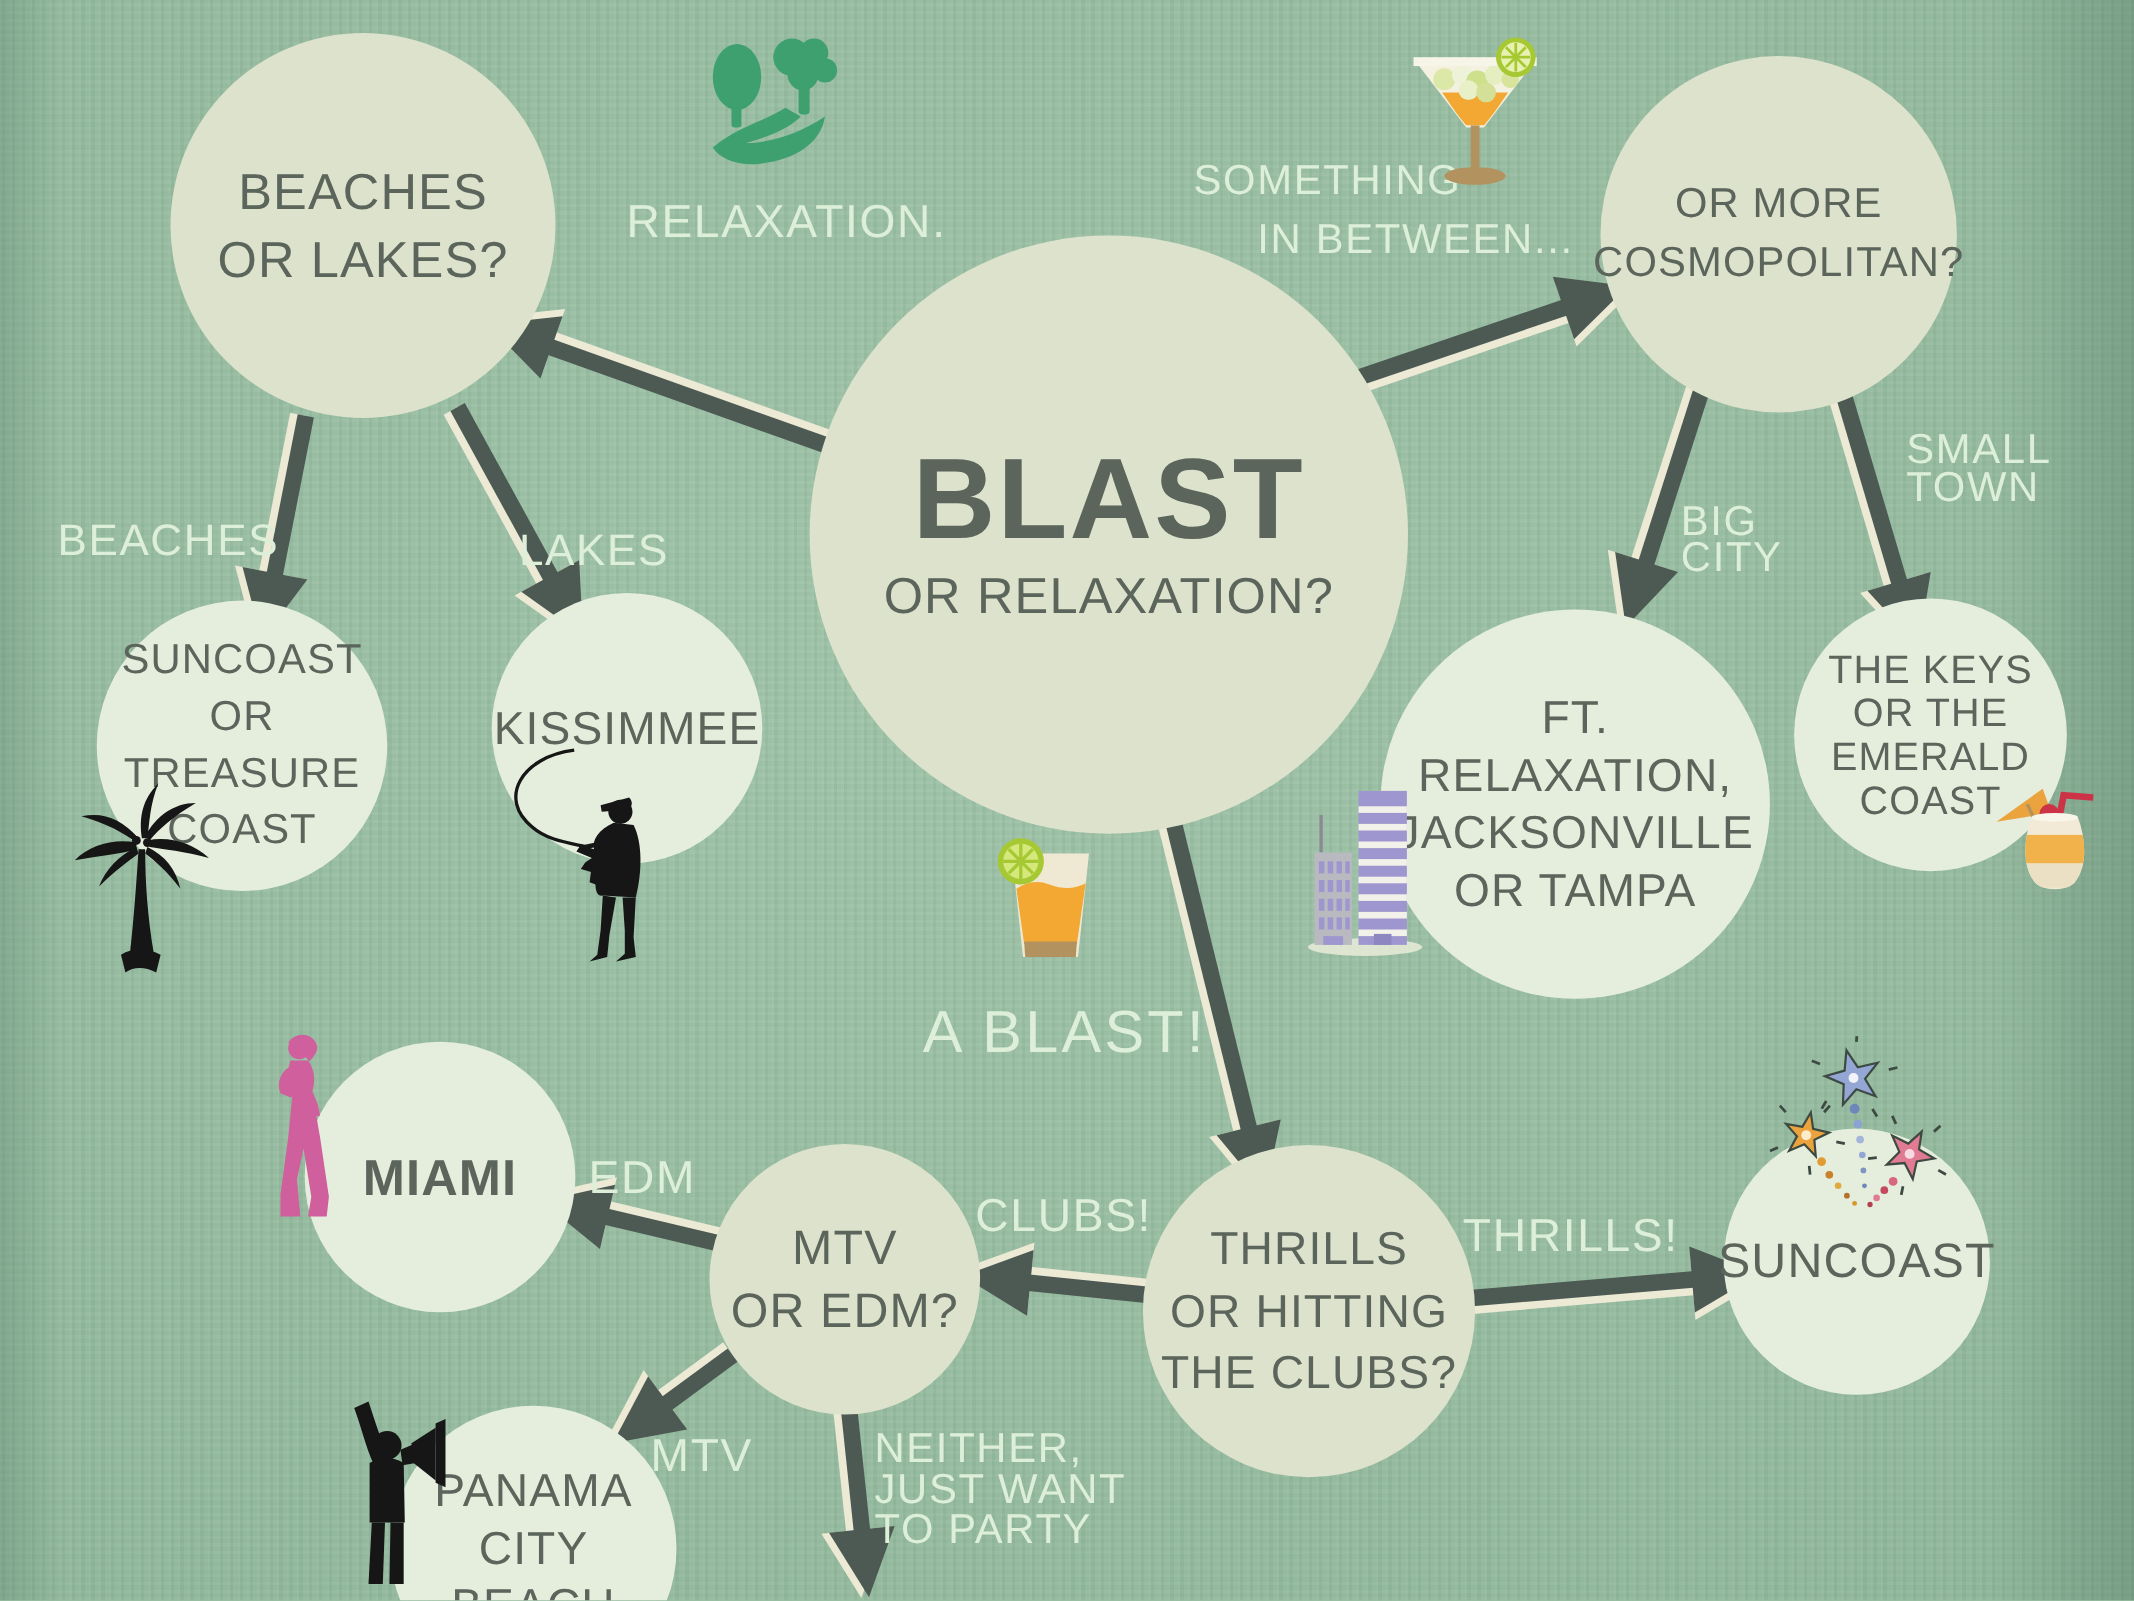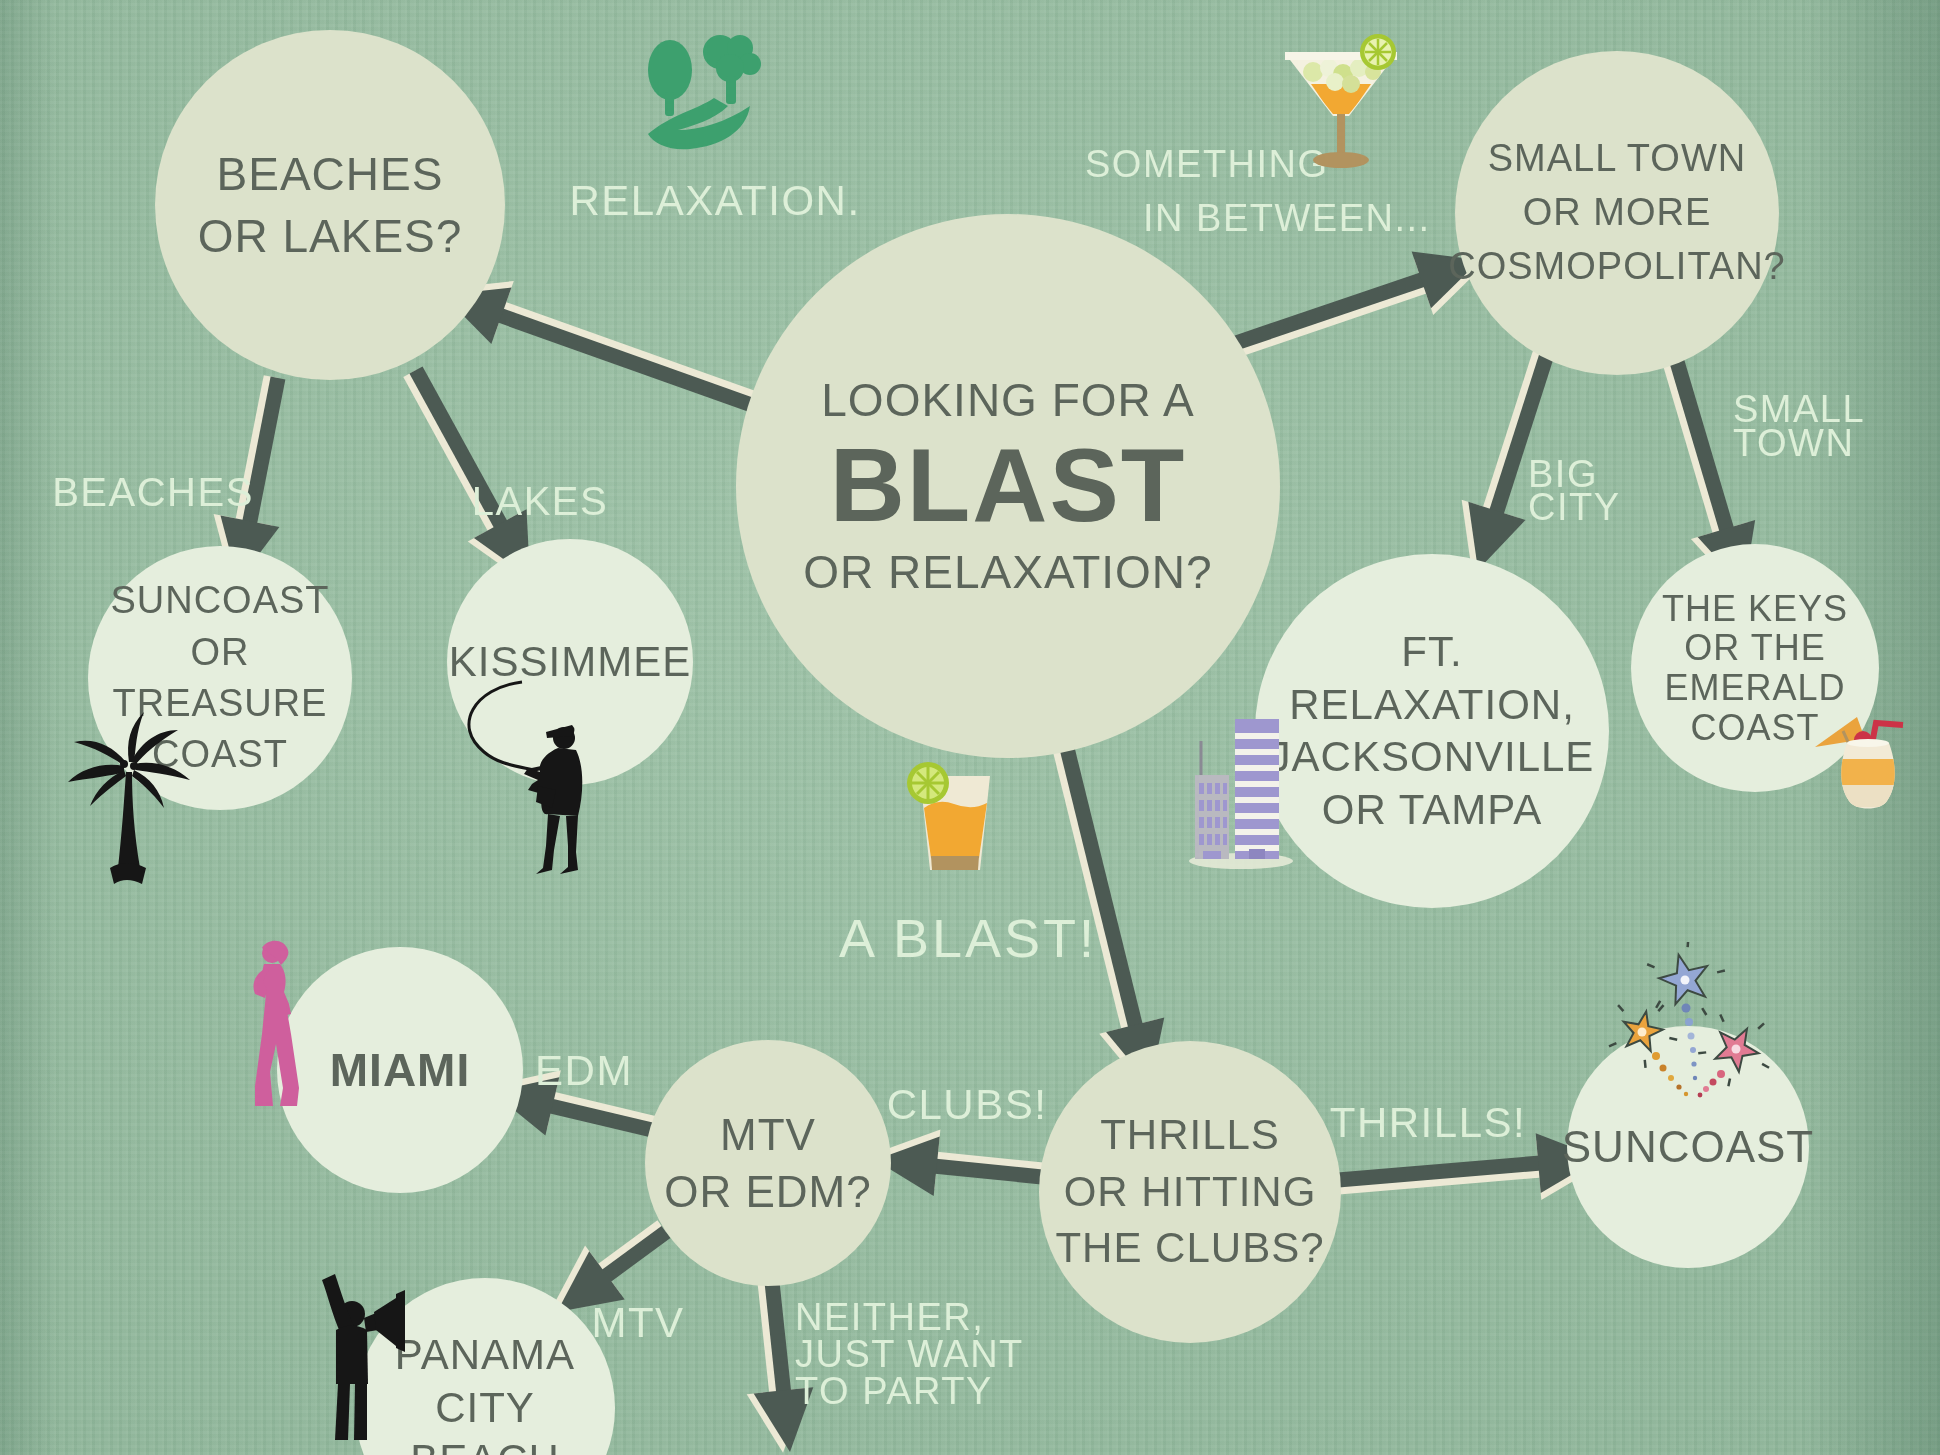--- a/index.html
+++ b/index.html
@@ -158,27 +158,25 @@
         </g>
       </g>
     </svg>
 
   <div class="circle decision" style="left:155px;top:30px;width:350px;height:350px;font-size:46px;">
     <span>BEACHES</span>
     <span>OR LAKES?</span>
   </div>
 
   <div class="circle decision" style="left:736px;top:214px;width:544px;height:544px;font-size:46px;">
-    <span>LOOKING FOR A</span>
     <span class="big">BLAST</span>
     <span>OR RELAXATION?</span>
   </div>
 
   <div class="circle decision" style="left:1455px;top:51px;width:324px;height:324px;font-size:38px;line-height:1.42;">
-    <span>SMALL TOWN</span>
     <span>OR MORE</span>
     <span>COSMOPOLITAN?</span>
   </div>
 
   <div class="circle decision" style="left:645px;top:1040px;width:246px;height:246px;font-size:44px;line-height:1.3;">
     <span>MTV</span>
     <span>OR EDM?</span>
   </div>
 
   <div class="circle decision" style="left:1039px;top:1041px;width:302px;height:302px;font-size:42px;">

